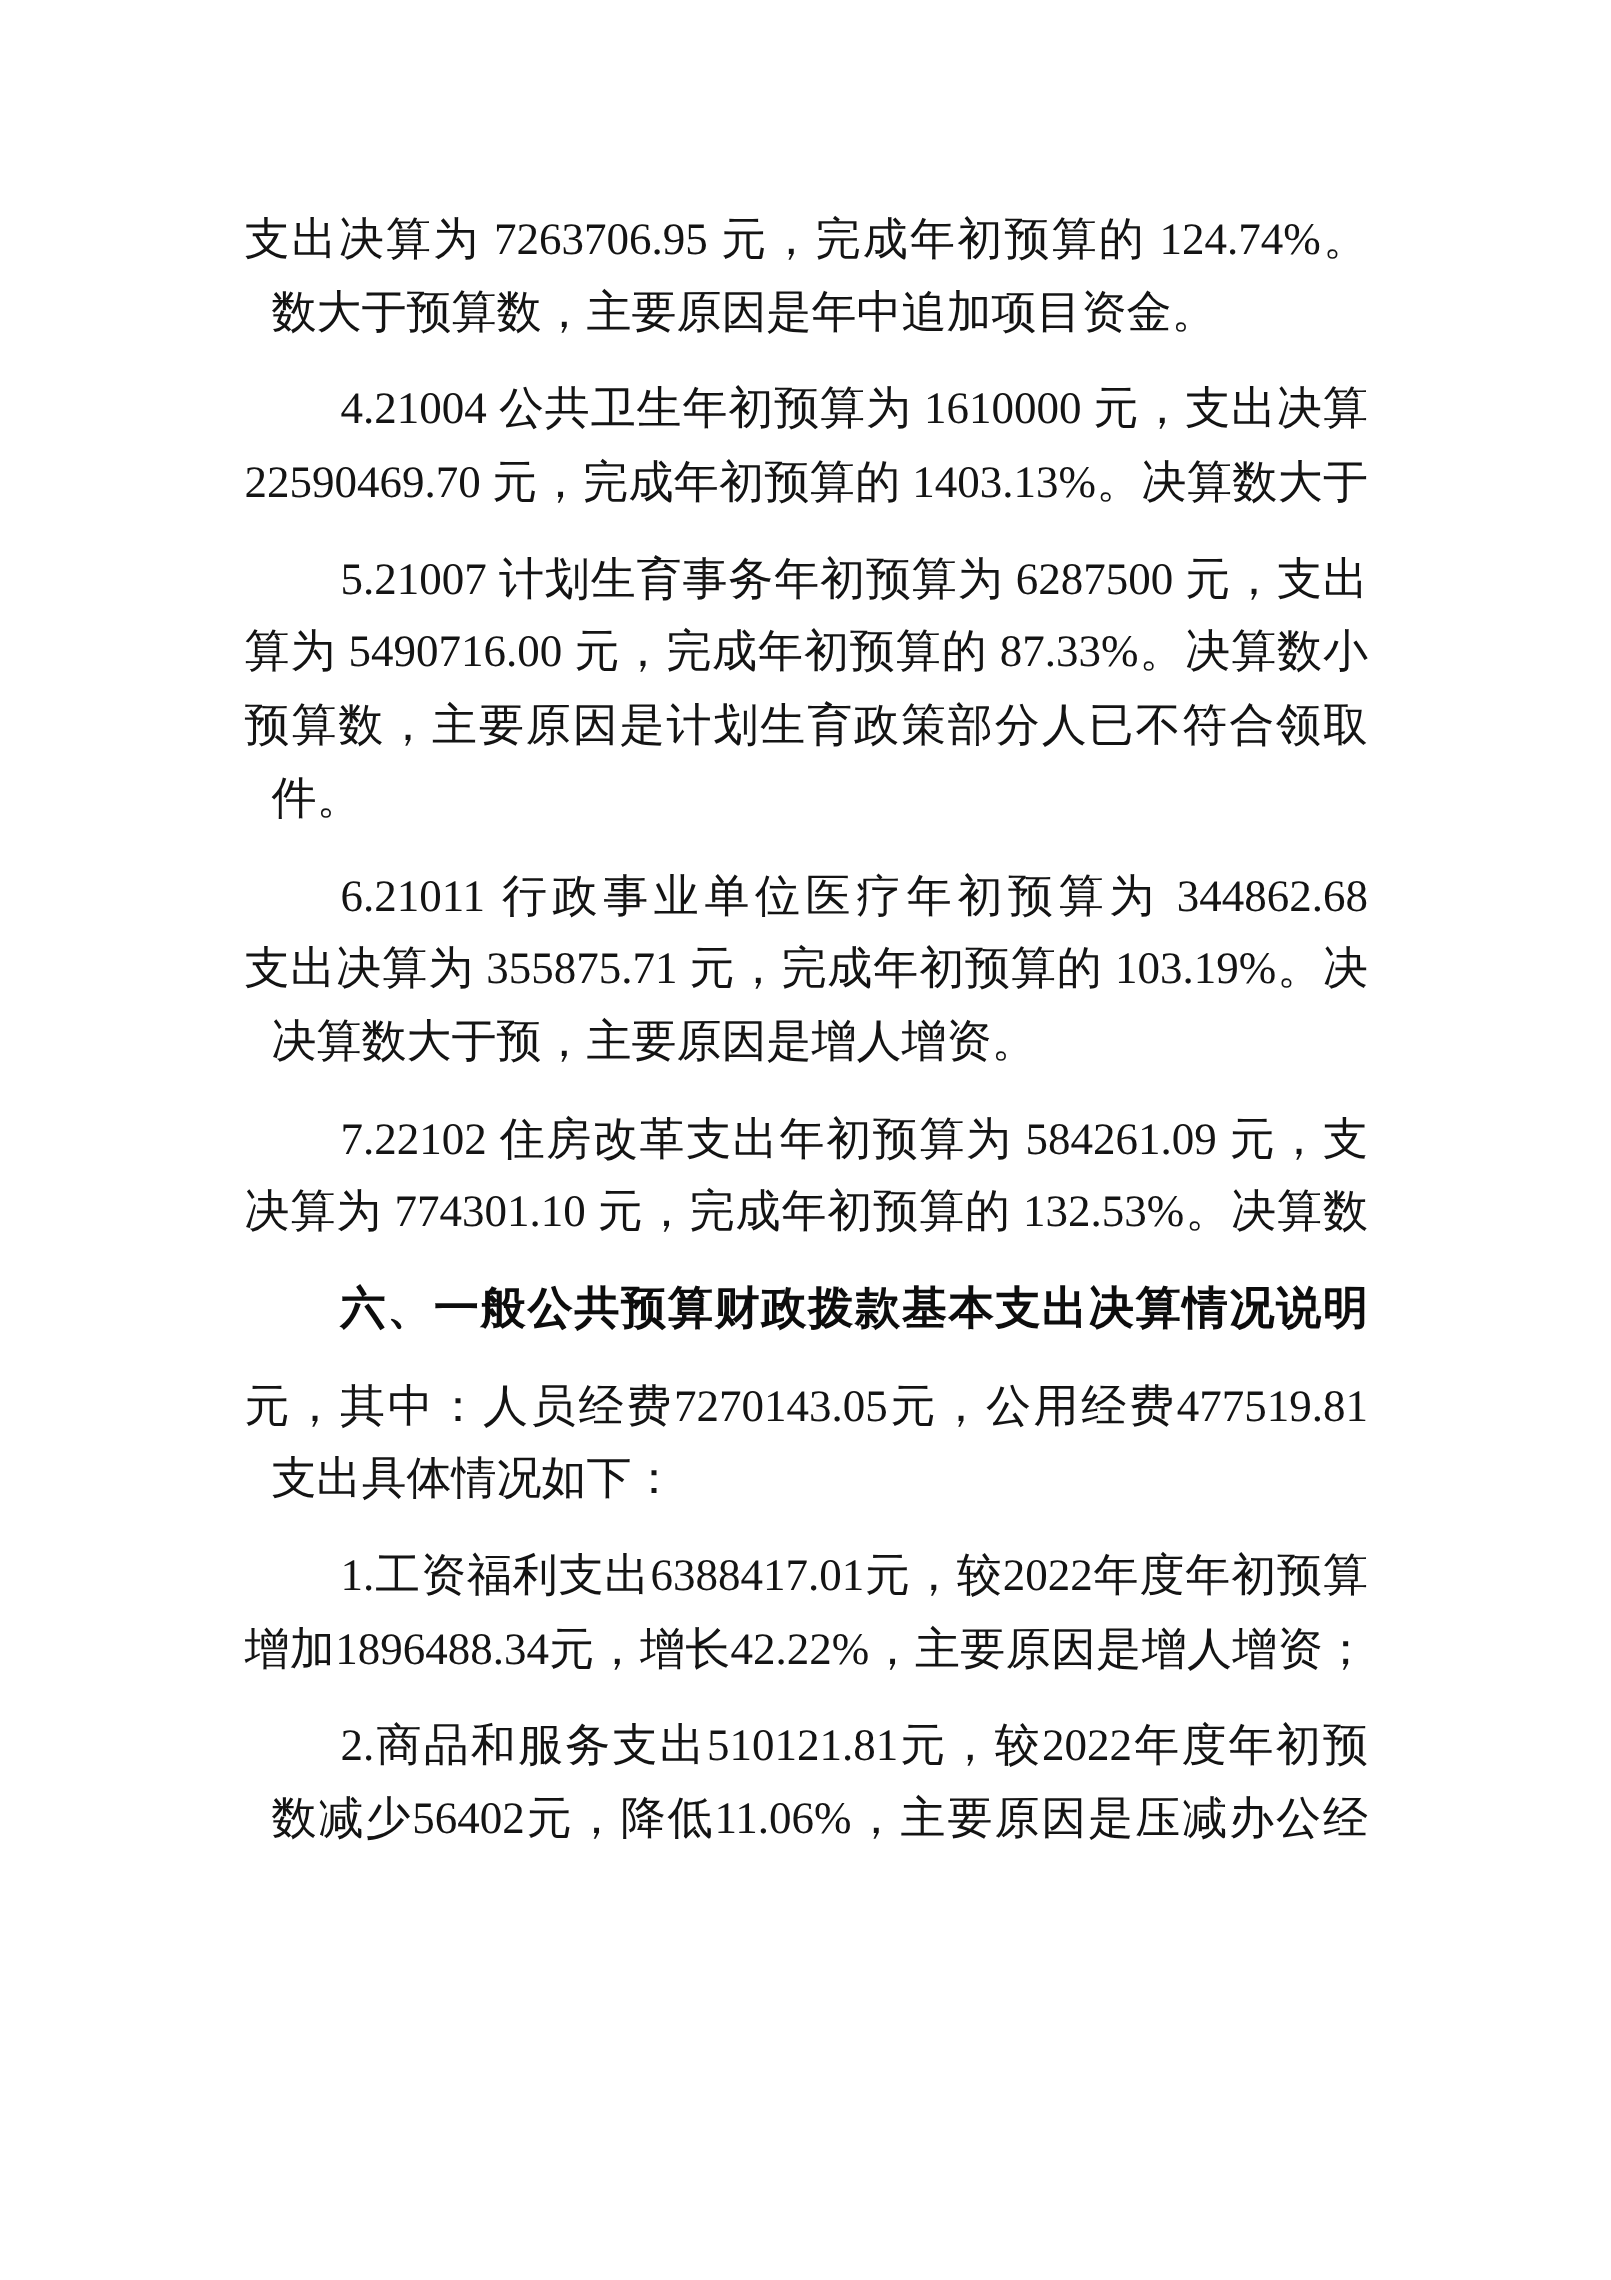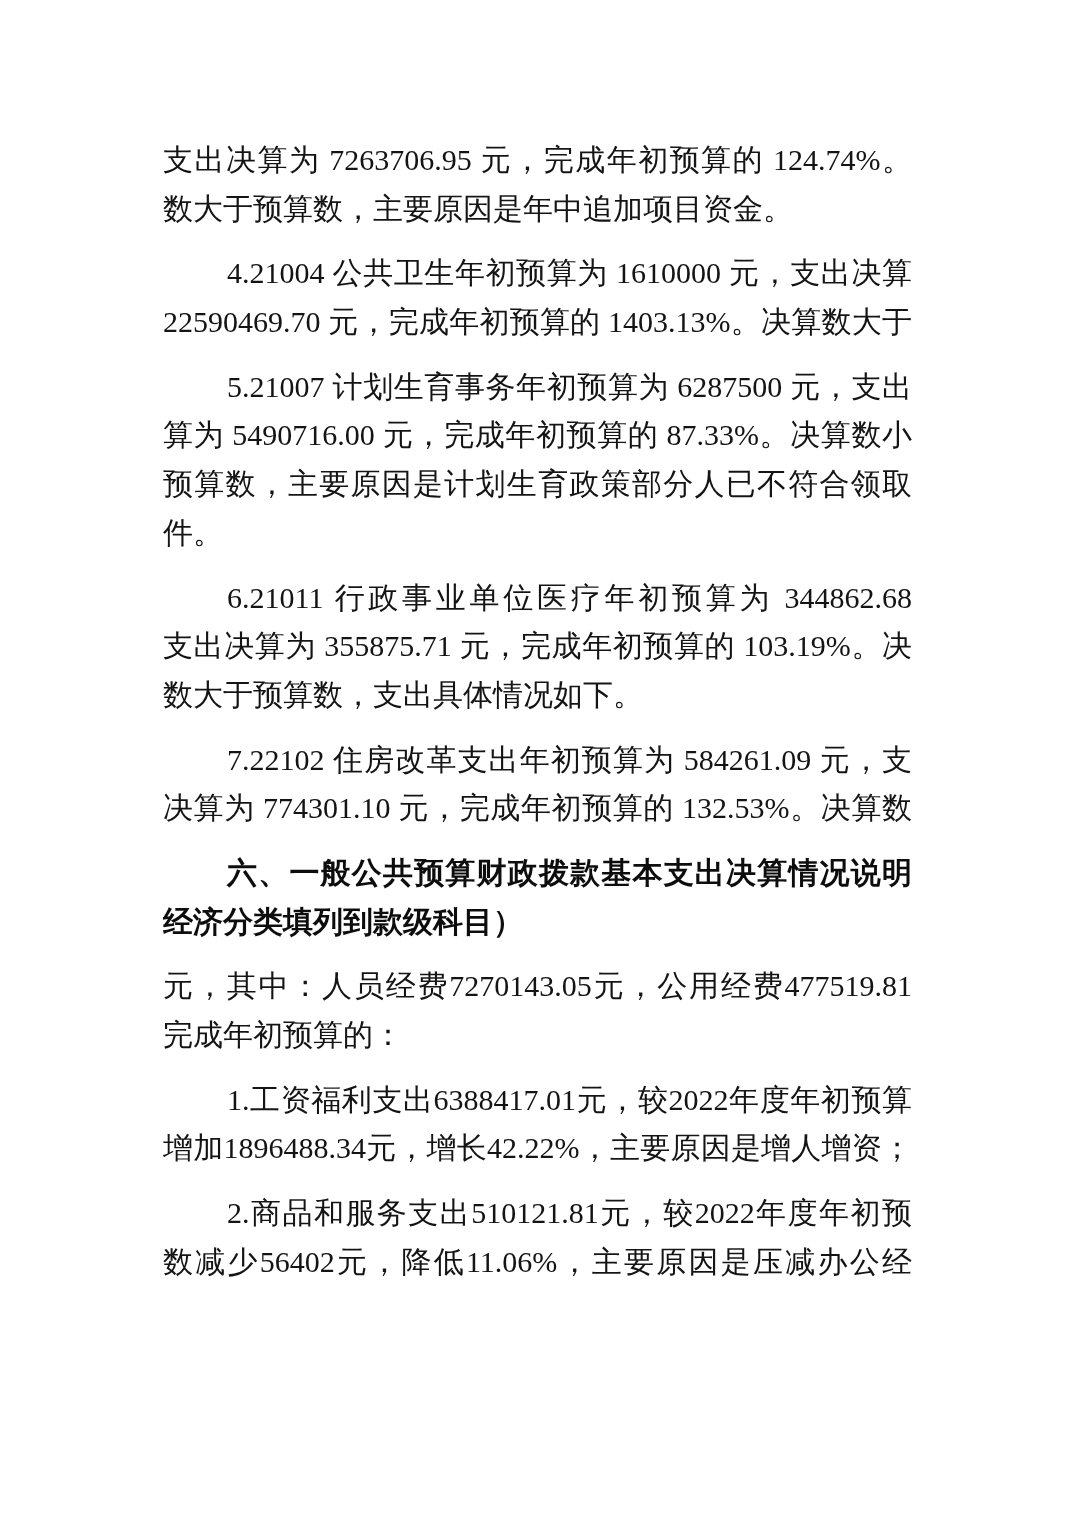--- a/index.html
+++ b/index.html
@@ -28,20 +28,21 @@
     font-size: 30px;
     color: #141414;
     line-height: 48.7px;
     height: 48.7px;
     text-align: justify;
     text-align-last: justify;
     overflow: hidden;
   }
   .line.e {            
     text-align-last: left;
+    margin-left: 18px;
   }
   .line.i {            
     text-indent: 64px;
   }
   .line.b {            
     font-weight: 700;
     color: #0d0d0d;
   }
 </style>
 </head>
@@ -66,39 +67,38 @@
     <div class="line i">5.21007 计划生育事务年初预算为 6287500 元，支出决</div>
     <div class="line">算为 5490716.00 元，完成年初预算的 87.33%。决算数小于</div>
     <div class="line">预算数，主要原因是计划生育政策部分人已不符合领取条</div>
     <div class="line e">件。</div>
   <p></p>
 
   <p class="para">
     </p>
     <div class="line i">6.21011 行政事业单位医疗年初预算为 344862.68 元，</div>
     <div class="line">支出决算为 355875.71 元，完成年初预算的 103.19%。决算</div>
-    <div class="line e">数大于预算数，支出具体情况如下。</div>
+    <div class="line e">决算数大于预，主要原因是增人增资。</div>
   <p></p>
 
   <p class="para">
     </p>
     <div class="line i">7.22102 住房改革支出年初预算为 584261.09 元，支出</div>
     <div class="line">决算为 774301.10 元，完成年初预算的 132.53%。决算数大</div>
   <p></p>
 
   <p class="para">
     </p>
     <div class="line i b">六、一般公共预算财政拨款基本支出决算情况说明（按</div>
-    <div class="line e b">经济分类填列到款级科目）</div>
   <p></p>
 
   <p class="para">
     </p>
     <div class="line">元，其中：人员经费7270143.05元，公用经费477519.81元。</div>
-    <div class="line e">完成年初预算的：</div>
+    <div class="line e">支出具体情况如下：</div>
   <p></p>
 
   <p class="para">
     </p>
     <div class="line i">1.工资福利支出6388417.01元，较2022年度年初预算数</div>
     <div class="line">增加1896488.34元，增长42.22%，主要原因是增人增资；较</div>
   <p></p>
 
   <p class="para">
     </p>

